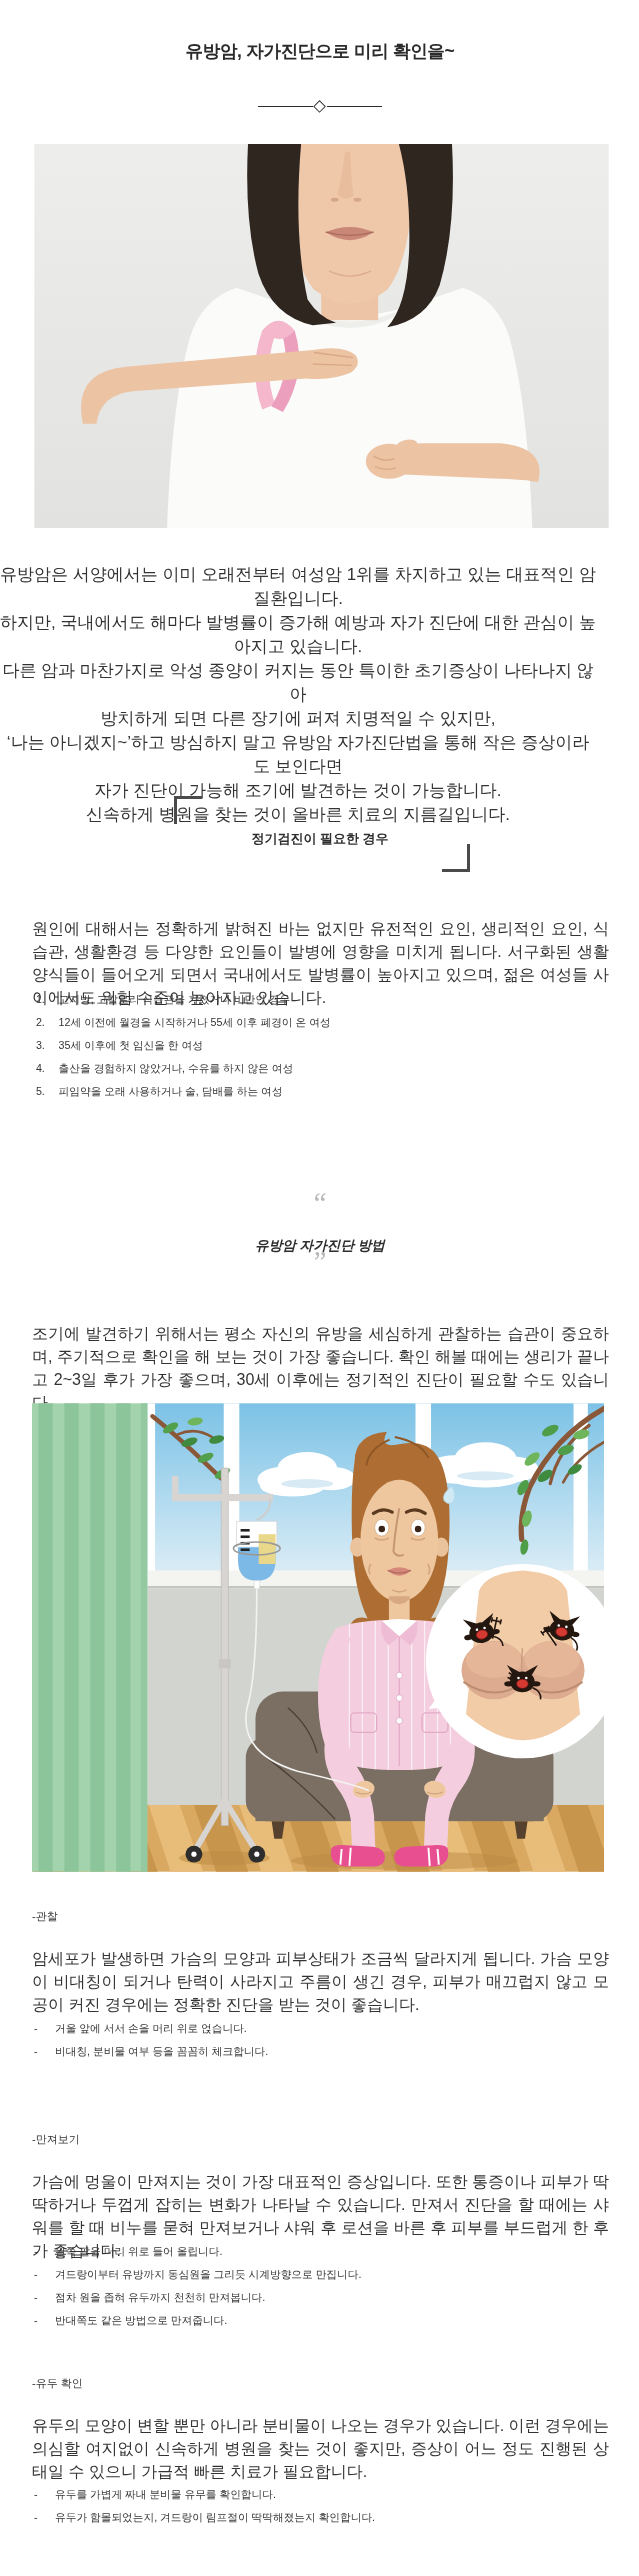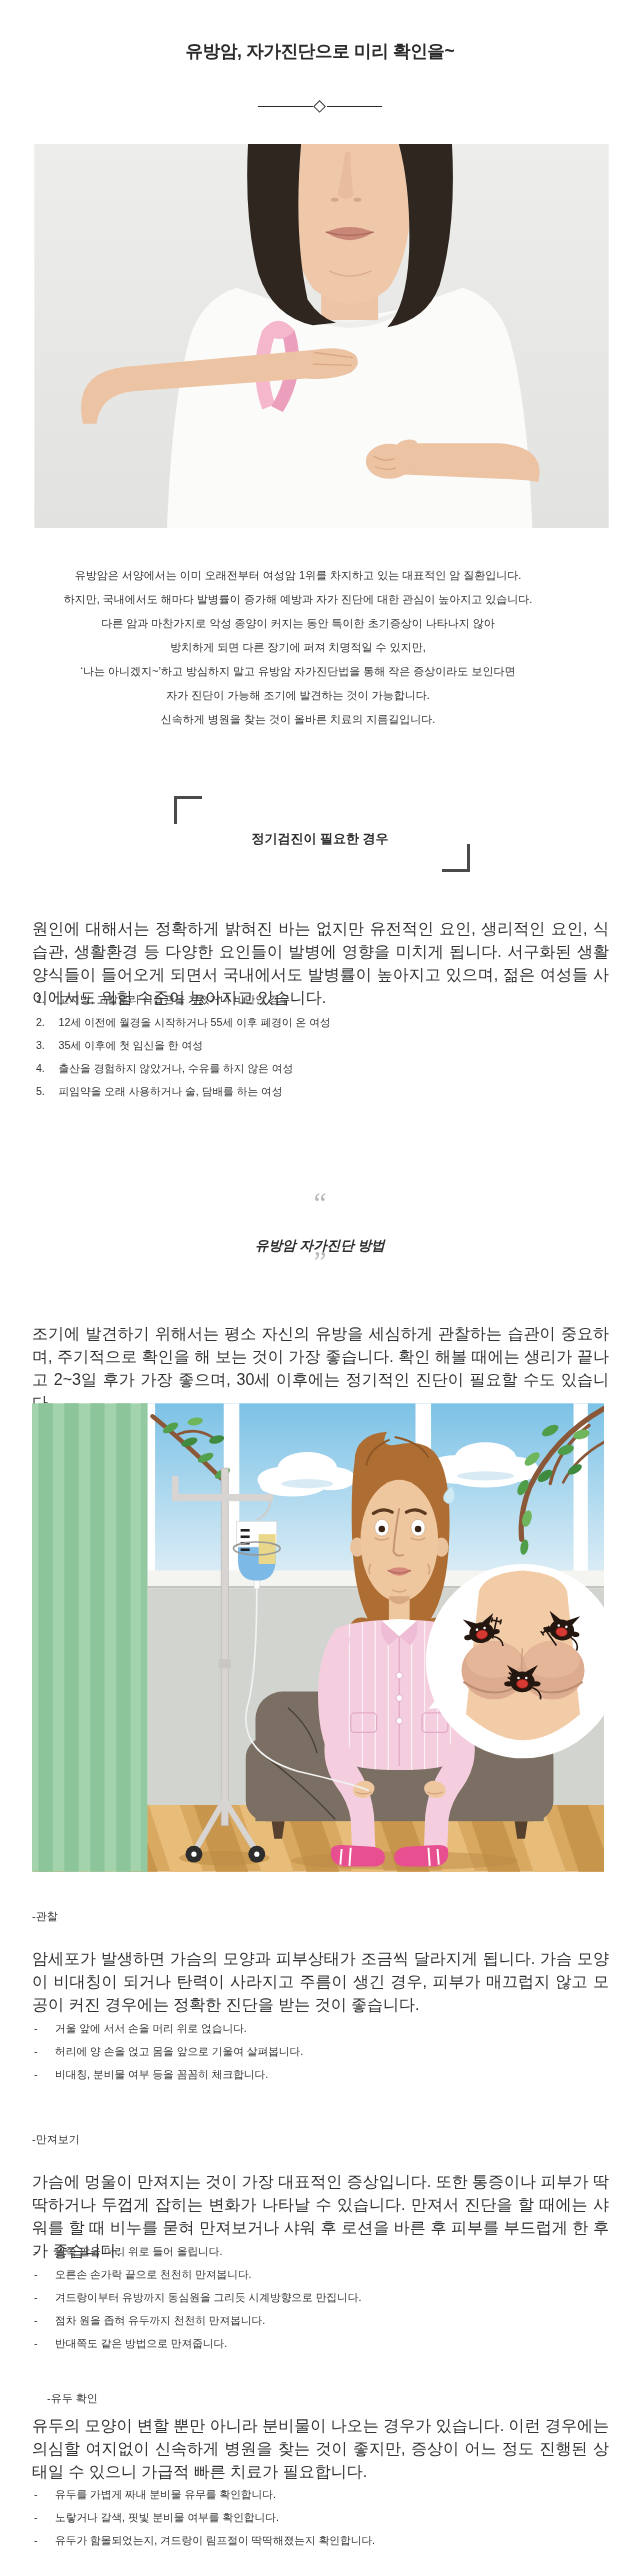--- a/index.html
+++ b/index.html
@@ -4,21 +4,21 @@
 <style>
   html,body{margin:0;padding:0;background:#ffffff;}
   .page{position:relative;width:640px;height:2576px;background:#fff;overflow:hidden;
         font-family:"Liberation Sans","DejaVu Sans",sans-serif;color:#333;}
   .abs{position:absolute;}
   .page-title{top:27px;left:0;width:640px;text-align:center;font-size:17.5px;font-weight:bold;color:#2b2b2b;letter-spacing:-0.3px;}
   .divider{top:102px;left:50%;transform:translateX(-50%);width:124px;height:9px;display:flex;align-items:center;}
   .divider .line{flex:1;border-top:0.6px solid #2c2c2c;}
   .divider .diamond{width:7.1px;height:7.1px;border:1px solid #3a3a3a;background:#fff;transform:rotate(45deg);margin:0 2.6px;flex:none;}
   .photo{top:144px;left:34px;width:575px;height:384px;}
-  .intro{top:563px;left:0;width:596px;text-align:center;font-size:11px;line-height:24px;color:#333;}
+  .intro{top:563px;left:0;width:596px;text-align:center;font-size:17px;line-height:24px;color:#333;}
   .bracket-tl{top:796px;left:174px;width:24.6px;height:24.6px;border-top:3.2px solid #4a4a4a;border-left:3.2px solid #4a4a4a;}
   .bracket-br{top:844px;left:442px;width:24.6px;height:24.6px;border-bottom:3.2px solid #4a4a4a;border-right:3.2px solid #4a4a4a;}
   .sec1-title{top:819px;left:0;width:640px;text-align:center;font-size:13px;font-weight:bold;color:#2e2e2e;}
   .para{left:32px;width:577px;font-size:16px;line-height:23px;text-align:justify;color:#333;}
   .p1{top:901px;}
   .numlist{top:992px;left:32px;width:577px;counter-reset:n;font-size:10.7px;}
   .num-row{display:flex;height:23px;line-height:15.6px;align-items:flex-start;}
   .num-row::before{counter-increment:n;content:counter(n) ".";width:26.6px;padding-left:3.9px;box-sizing:border-box;flex:none;color:#333;}
   .quote-mark{left:0;width:640px;text-align:center;font-family:"Liberation Serif","DejaVu Serif",serif;font-size:28.5px;color:#b8b8b8;line-height:19.4px;}
   .q-open{top:1194px;}
@@ -353,55 +353,46 @@
     </svg>
   </div>
 
   <h3 class="abs subhead h-observe" style="font-weight:normal;margin:0;">-관찰</h3>
   <p class="abs para p-observe">암세포가 발생하면 가슴의 모양과 피부상태가 조금씩 달라지게 됩니다. 가슴 모양이 비대칭이 되거나 탄력이 사라지고 주름이 생긴 경우, 피부가 매끄럽지 않고 모공이 커진 경우에는 정확한 진단을 받는 것이 좋습니다.</p>
   <div class="abs bullets l-observe">
     <div class="b-row">
         <span>거울 앞에 서서 손을 머리 위로 얹습니다.</span>
       </div>
     <div class="b-row">
-        <span>허리에 양 손을 얹고 몸을 앞으로 기울여 살펴봅니다.</span>
-      </div>
-    <div class="b-row">
         <span>비대칭, 분비물 여부 등을 꼼꼼히 체크합니다.</span>
       </div>
   </div>
 
   <h3 class="abs subhead h-touch" style="font-weight:normal;margin:0;">-만져보기</h3>
   <p class="abs para p-touch">가슴에 멍울이 만져지는 것이 가장 대표적인 증상입니다. 또한 통증이나 피부가 딱딱하거나 두껍게 잡히는 변화가 나타날 수 있습니다. 만져서 진단을 할 때에는 샤워를 할 때 비누를 묻혀 만져보거나 샤워 후 로션을 바른 후 피부를 부드럽게 한 후가 좋습니다.</p>
   <div class="abs bullets l-touch">
     <div class="b-row">
         <span>왼쪽 팔을 머리 위로 들어 올립니다.</span>
       </div>
     <div class="b-row">
-        <span>오른손 손가락 끝으로 천천히 만져봅니다.</span>
-      </div>
-    <div class="b-row">
         <span>겨드랑이부터 유방까지 동심원을 그리듯 시계방향으로 만집니다.</span>
       </div>
     <div class="b-row">
         <span>점차 원을 좁혀 유두까지 천천히 만져봅니다.</span>
       </div>
     <div class="b-row">
         <span>반대쪽도 같은 방법으로 만져줍니다.</span>
       </div>
   </div>
 
-  <h3 class="abs subhead h-nipple" style="font-weight:normal;margin:15px;">-유두 확인</h3>
+  <h3 class="abs subhead h-nipple" style="font-weight:normal;margin:0;">-유두 확인</h3>
   <p class="abs para p-nipple">유두의 모양이 변할 뿐만 아니라 분비물이 나오는 경우가 있습니다. 이런 경우에는 의심할 여지없이 신속하게 병원을 찾는 것이 좋지만, 증상이 어느 정도 진행된 상태일 수 있으니 가급적 빠른 치료가 필요합니다.</p>
   <div class="abs bullets l-nipple">
     <div class="b-row">
         <span>유두를 가볍게 짜내 분비물 유무를 확인합니다.</span>
       </div>
     <div class="b-row">
-        <span>노랗거나 갈색, 핏빛 분비물 여부를 확인합니다.</span>
-      </div>
-    <div class="b-row">
         <span>유두가 함몰되었는지, 겨드랑이 림프절이 딱딱해졌는지 확인합니다.</span>
       </div>
   </div>
 
 </div>
 
 
 </body></html>

